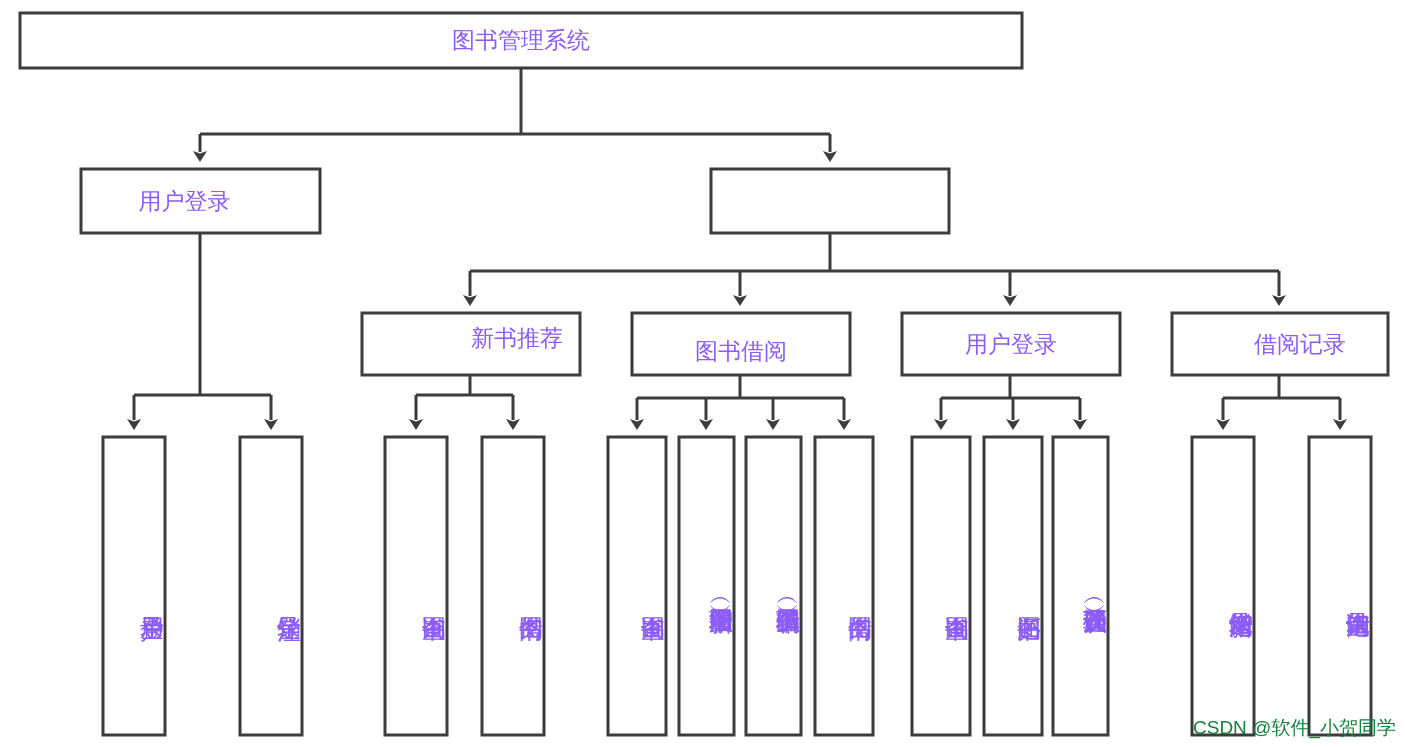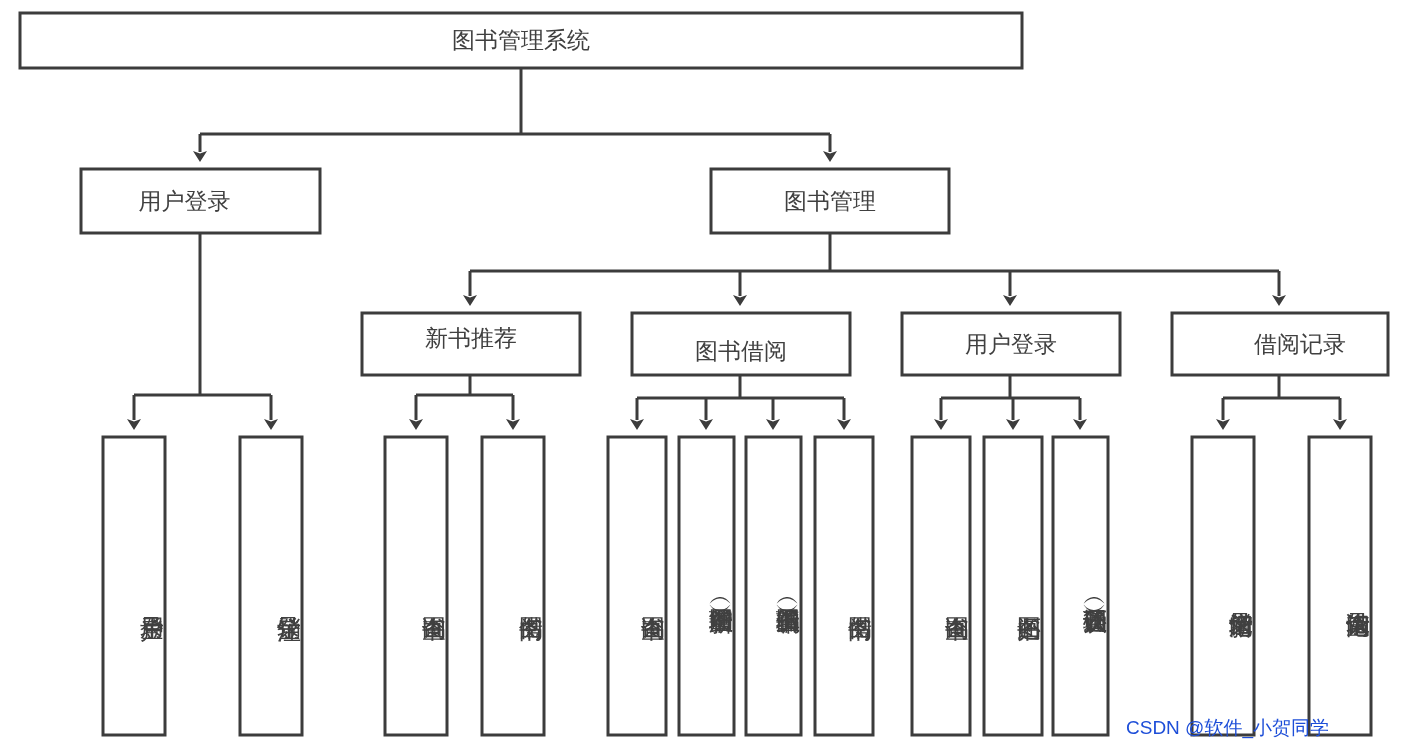--- a/index.html
+++ b/index.html
@@ -39,45 +39,45 @@
   }
   .arrow-head {
     fill: #3c3c3c;
     stroke: none;
   }
   .node-label {
     position: absolute;
     display: flex;
     align-items: center;
     justify-content: center;
-    color: #404040;
+    color: #8b5cf6;
     font-family: "Liberation Sans", "DejaVu Sans", sans-serif;
     pointer-events: none;
     letter-spacing: 0px;
   }
   .node-label.horiz {
     font-size: 23px;
     line-height: 1;
   }
   .node-label.vert {
     writing-mode: vertical-rl;
     text-orientation: upright;
     font-size: 24px;
     line-height: 1.12;
     align-items: flex-start;
     justify-content: center;
     padding-top: 6px;
     box-sizing: border-box;
   }
   .watermark {
     position: absolute;
-    left: 1126px;
+    left: 1193px;
     top: 715px;
     font-size: 19px;
-    color: #1d4ed8;
+    color: #15803d;
     font-family: "Liberation Sans", "DejaVu Sans", sans-serif;
     white-space: nowrap;
     pointer-events: none;
   }
 </style>
 </head>
 <body>
 
 <div id="diagram-root">
 
@@ -167,23 +167,22 @@
       <path class="conn" d="M1279,375 L1279,398"></path>
       <path class="conn" d="M1223,398 L1340,398"></path>
       <path class="conn" d="M1223,398 L1223,420" marker-end="url(#arrow)"></path>
       <path class="conn" d="M1340,398 L1340,420" marker-end="url(#arrow)"></path>
     </g>
   </svg>
 
   <div class="node-label horiz" style="left:20px; top:13px; width:1002px; height:55px;">图书管理系统</div>
 
   <div class="node-label horiz" style="left:81px; top:169px; width:207px; height:64px;">用户登录</div>
-  <div class="node-label horiz" style="left:711px; top:169px; width:238px; height:64px;">图书管理</div>
-
-  <div class="node-label horiz" style="left:362px; top:313px; width:218px; height:50px;">新书推荐</div>
+
+  <div class="node-label horiz" style="left:362px; top:313px; width:218px; height:50px;padding-left:46px;">新书推荐</div>
   <div class="node-label horiz" style="left:632px; top:313px; width:218px; height:76px;">图书借阅</div>
   <div class="node-label horiz" style="left:902px; top:313px; width:218px; height:62px;">用户登录</div>
   <div class="node-label horiz" style="left:1172px; top:313px; width:256px; height:62px;">借阅记录</div>
 
   <div class="node-label vert" style="left:103px; top:470px; width:62px; height:250px;">用户登录</div>
   <div class="node-label vert" style="left:240px; top:470px; width:62px; height:250px;">注销登录</div>
 
   <div class="node-label vert" style="left:385px; top:470px; width:62px; height:250px;">查询图书</div>
   <div class="node-label vert" style="left:482px; top:470px; width:62px; height:250px;">借阅图书</div>
 

